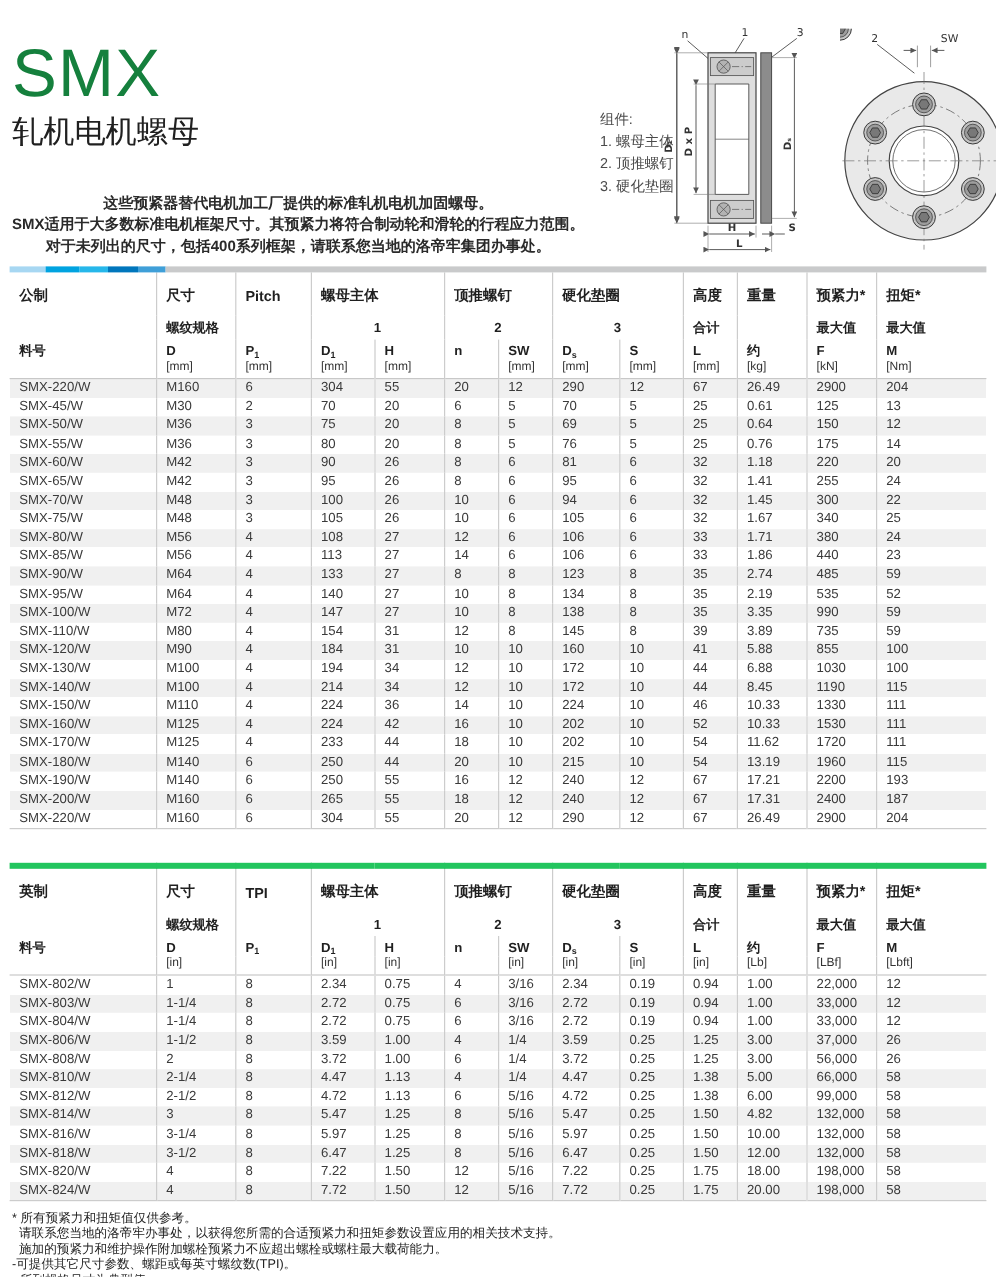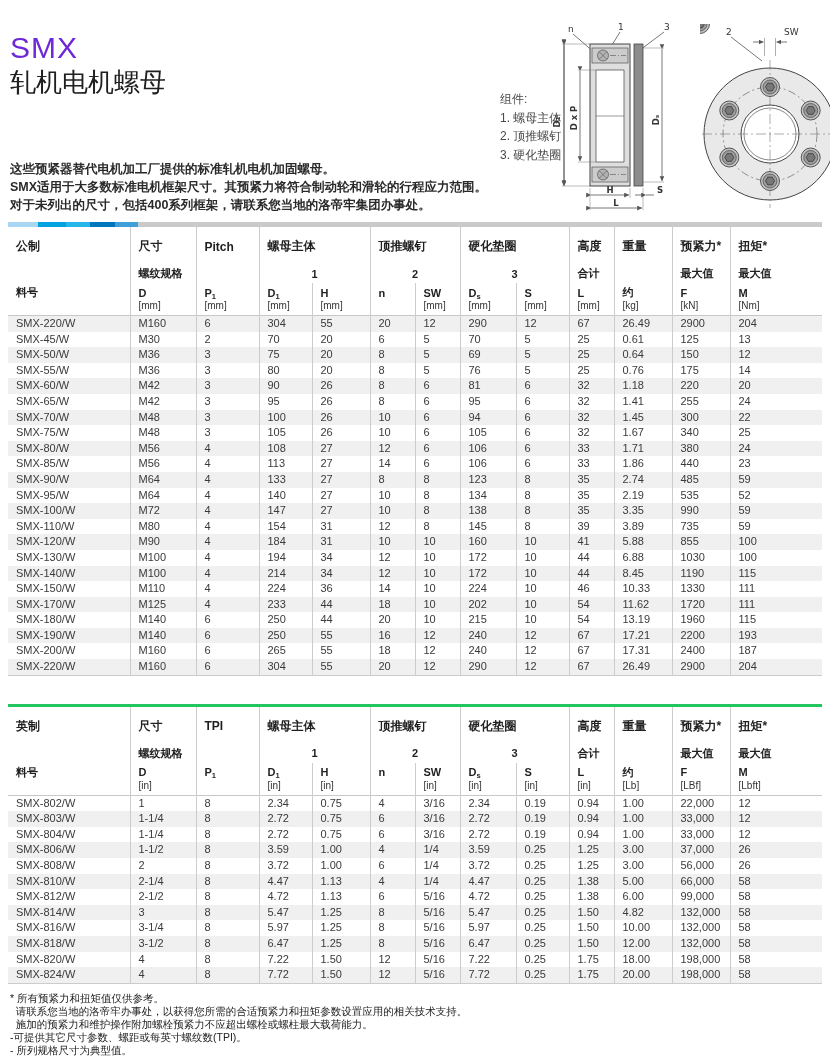--- a/index.html
+++ b/index.html
@@ -4,37 +4,37 @@
 <style>
   html,body{margin:0;padding:0;}
   body{
     width:830px;height:1064px;background:#fff;position:relative;overflow:hidden;
     font-family:"Liberation Sans","DejaVu Sans",sans-serif;color:#333;
     -webkit-font-smoothing:antialiased;
   }
   
   .top{position:relative;height:222px;}
   .title-block{position:absolute;left:10px;top:32px;}
-  .title-block h1{margin:0;font-size:30px;font-weight:400;letter-spacing:1px;color:#6d28d9;line-height:1.05;}
+  .title-block h1{margin:0;font-size:56px;font-weight:400;letter-spacing:1px;color:#15803d;line-height:1.05;}
   .title-block h2{margin:4px 0 16px 0;font-size:26px;font-weight:400;color:#202020;line-height:1.1;}
-  .desc{position:absolute;left:10px;top:160px;font-size:12.5px;font-weight:bold;color:#2a2a2a;line-height:1.45;}
+  .desc{position:absolute;left:10px;top:160px;font-size:12.5px;font-weight:bold;color:#2a2a2a;line-height:1.45;text-align:center;}
   .desc div{white-space:nowrap;}
   
   .drawings{position:absolute;left:488px;top:16px;width:342px;height:204px;}
   .legend{position:absolute;left:12px;top:74px;font-size:12px;color:#4a4a4a;line-height:1.55;}
   .xsec{position:absolute;left:62px;top:4px;}
   .front{position:absolute;left:212px;top:8px;}
   svg text{font-family:"DejaVu Sans",sans-serif;font-size:9px;fill:#333;}
   svg .dimtxt{font-size:8.5px;font-weight:bold;}
   
   .brand-bar{margin:0 8px;height:5px;display:flex;}
   .brand-bar span{height:5px;display:block;}
   
   table.data-table{width:814px;margin:0 8px;border-collapse:collapse;table-layout:fixed;border-bottom:1px solid #ccc;}
-  table.data-table.top-line{border-top:3px solid #22c55e;}
+  table.data-table.top-line{border-top:5px solid #22c55e;}
   th,td{text-align:left;vertical-align:middle;}
   th{color:#1f1f1f;}
   .g-row th{font-size:12px;font-weight:bold;padding:11px 0 8px 8px;}
   .s-row th{font-size:11px;font-weight:bold;padding:3px 0 2px 8px;}
   .s-row th.ctr{text-align:center;padding-left:0;}
   .sym-row th{font-size:11px;font-weight:bold;padding:2px 0 0 8px;}
   .unit-row th{font-size:10px;font-weight:normal;padding:0 0 4px 8px;color:#333;}
   tbody td{font-size:11px;color:#3a3a3a;padding:2px 2px 2px 8px;line-height:11.6px;white-space:nowrap;overflow:hidden;}
   table.data-table th,table.data-table td{border-left:1px solid #ccc;}
   table.data-table th:first-child,table.data-table td:first-child{border-left:none;}
@@ -531,20 +531,35 @@
         <td>14</td>
         <td>10</td>
         <td>224</td>
         <td>10</td>
         <td>46</td>
         <td>10.33</td>
         <td>1330</td>
         <td>111</td>
       </tr>
 
+      <tr>
+        <td>SMX-160/W</td>
+        <td>M125</td>
+        <td>4</td>
+        <td>224</td>
+        <td>42</td>
+        <td>16</td>
+        <td>10</td>
+        <td>202</td>
+        <td>10</td>
+        <td>52</td>
+        <td>10.33</td>
+        <td>1530</td>
+        <td>111</td>
+      </tr>
 
       <tr>
         <td>SMX-170/W</td>
         <td>M125</td>
         <td>4</td>
         <td>233</td>
         <td>44</td>
         <td>18</td>
         <td>10</td>
         <td>202</td>

